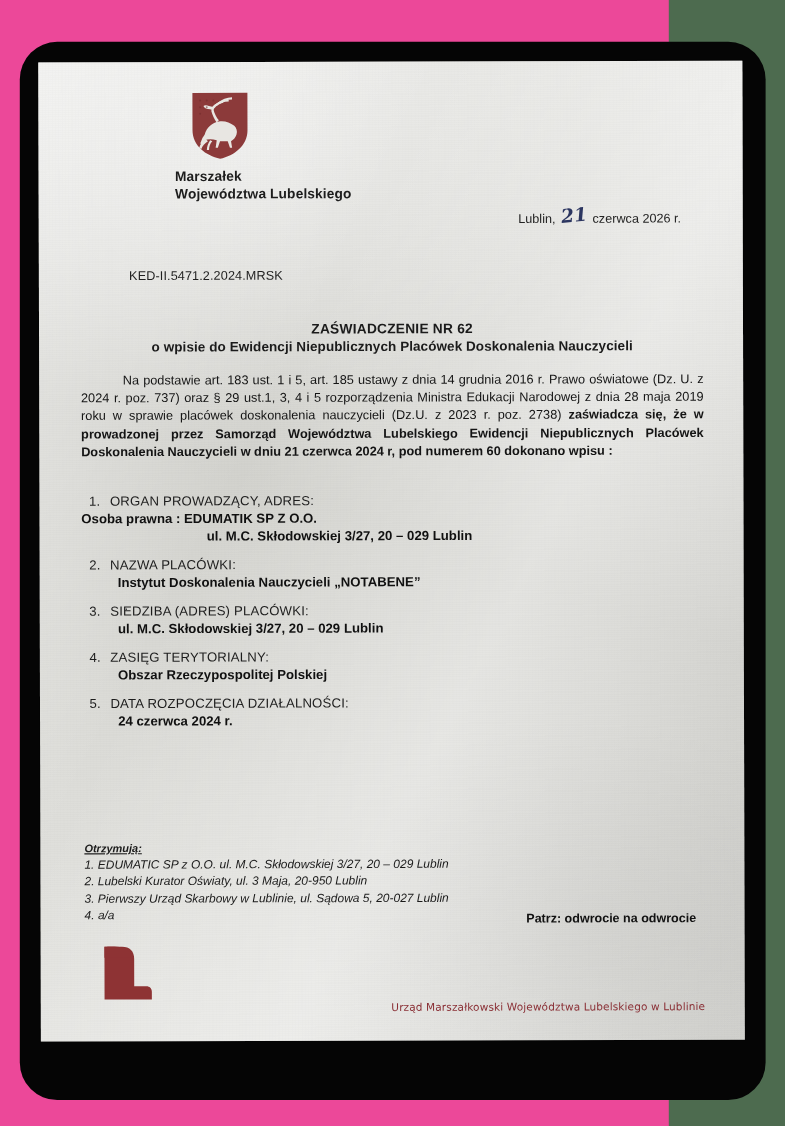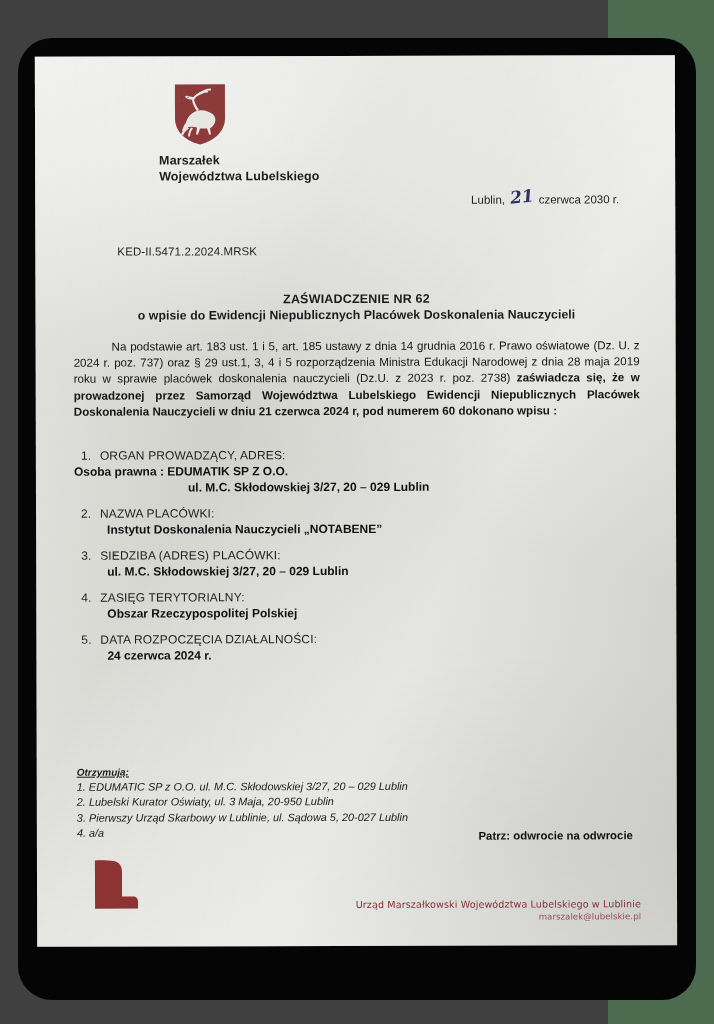--- a/index.html
+++ b/index.html
@@ -9,21 +9,21 @@
     height: 1024px;
     overflow: hidden;
     background: #4d6b4f;
     font-family: "Liberation Sans", sans-serif;
   }
 
   #scene {
     position: relative;
     width: 608px;
     height: 1024px;
-    background: #404040;
+    background: #ec4899;
   }
 
   
   #frame {
     position: absolute;
     left: 18px;
     top: 38px;
     width: 678px;
     height: 962px;
     background: #050505;
@@ -206,21 +206,21 @@
         </svg>
         <div id="org-name">
           <div>Marszałek</div>
           <div>Województwa Lubelskiego</div>
         </div>
       </div>
 
       <div id="place-date">
         <span>Lublin,</span>
         <span id="hand-day">21</span>
-        <span>czerwca 2030 r.</span>
+        <span>czerwca 2026 r.</span>
       </div>
 
       <div id="reference">KED-II.5471.2.2024.MRSK</div>
 
       <div id="title-block">
         <div id="doc-title">ZAŚWIADCZENIE NR 62</div>
         <div id="doc-subtitle">o wpisie do Ewidencji Niepublicznych Placówek Doskonalenia Nauczycieli</div>
       </div>
 
       <p id="body-paragraph"><span>Na podstawie art. 183 ust. 1 i 5, art. 185 ustawy z dnia 14 grudnia 2016 r. Prawo oświatowe (Dz. U. z 2024 r. poz. 737) oraz § 29 ust.1, 3, 4 i 5 rozporządzenia Ministra Edukacji Narodowej z dnia 28 maja 2019 roku w sprawie placówek doskonalenia nauczycieli (Dz.U. z 2023 r. poz. 2738) </span><b>zaświadcza się, że w prowadzonej przez Samorząd Województwa Lubelskiego Ewidencji Niepublicznych Placówek Doskonalenia Nauczycieli w dniu 21 czerwca 2024 r, pod numerem 60 dokonano wpisu :</b></p>
@@ -280,18 +280,17 @@
         <div id="see-reverse">Patrz: odwrocie na odwrocie</div>
       </div>
 
       <svg id="logo-l" viewBox="0 0 50 56">
         <path d="M6,4 H22 C29,4 33,8 33,15 V40 H44 C47,40 49,42 49,45 V52 H6 Z" fill="#8e3334"></path>
         <path d="M6,4 C6,4 24,2 30,8 L30,14 L6,14 Z" fill="#8e3334"></path>
       </svg>
 
       <div id="footer">
         <div id="footer-line1">Urząd Marszałkowski Województwa Lubelskiego w Lublinie</div>
-        <div id="footer-email">marszalek@lubelskie.pl</div>
       </div>
 
     </div>
   </div>
 </div>
 
 </body></html>

